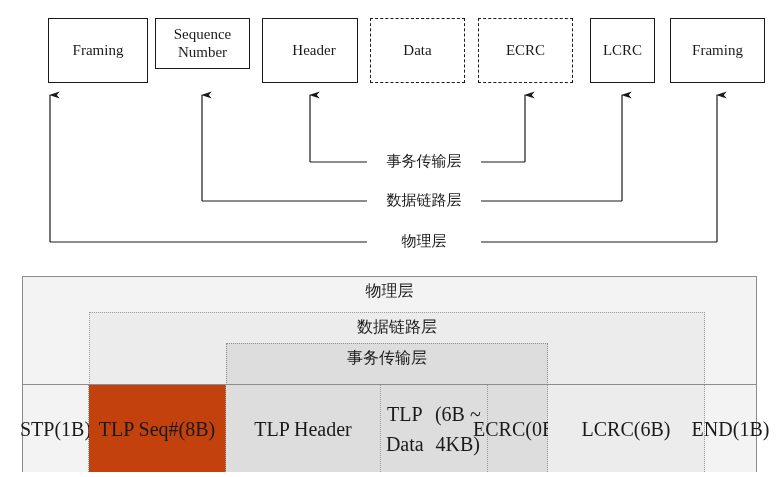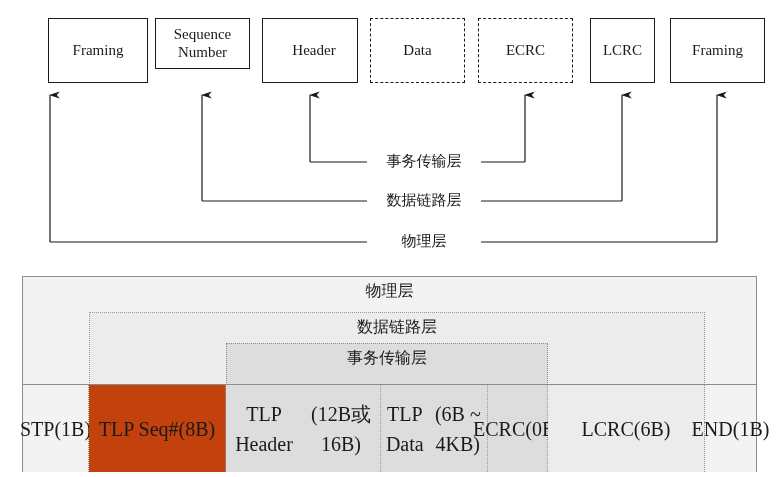--- a/index.html
+++ b/index.html
@@ -227,21 +227,20 @@
     <div class="cell" style="width:66px; background:#f2f3f2;">
       <span class="cell-name">STP</span>
       <span class="cell-size">(1B)</span>
     </div>
     <div class="cell" style="width:137px; background:#c2410c;">
       <span class="cell-name">TLP Seq#</span>
       <span class="cell-size">(8B)</span>
     </div>
     <div class="cell" style="width:155px; background:#dcdddc;">
       <span class="cell-name">TLP Header</span>
-      <span class="cell-size">(12B或16B)</span>
     </div>
     <div class="cell" style="width:107px; background:#dcdddc;">
       <span class="cell-name">TLP Data</span>
       <span class="cell-size">(6B ~ 4KB)</span>
     </div>
     <div class="cell" style="width:60px; background:#dcdddc;">
       <span class="cell-name">ECRC</span>
       <span class="cell-size">(0B)</span>
     </div>
     <div class="cell" style="width:157px; background:#ebeceb;">

